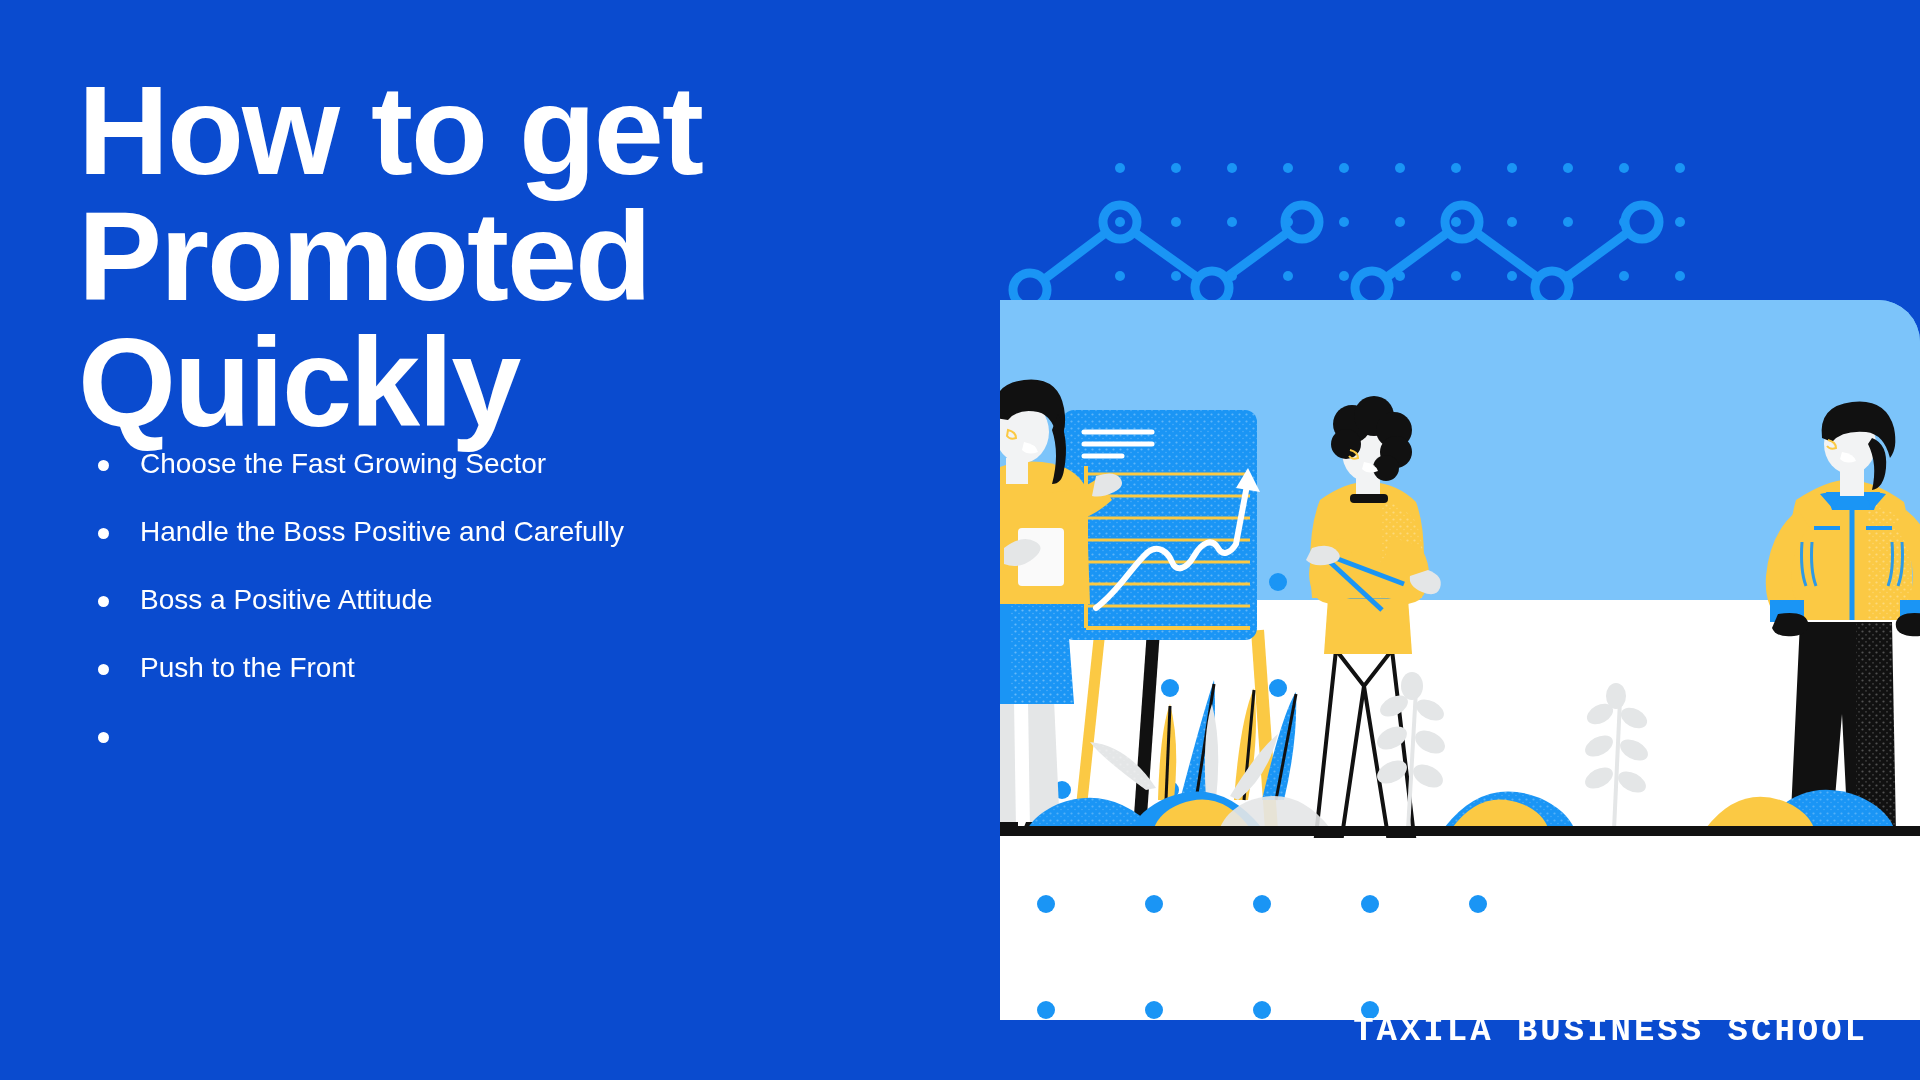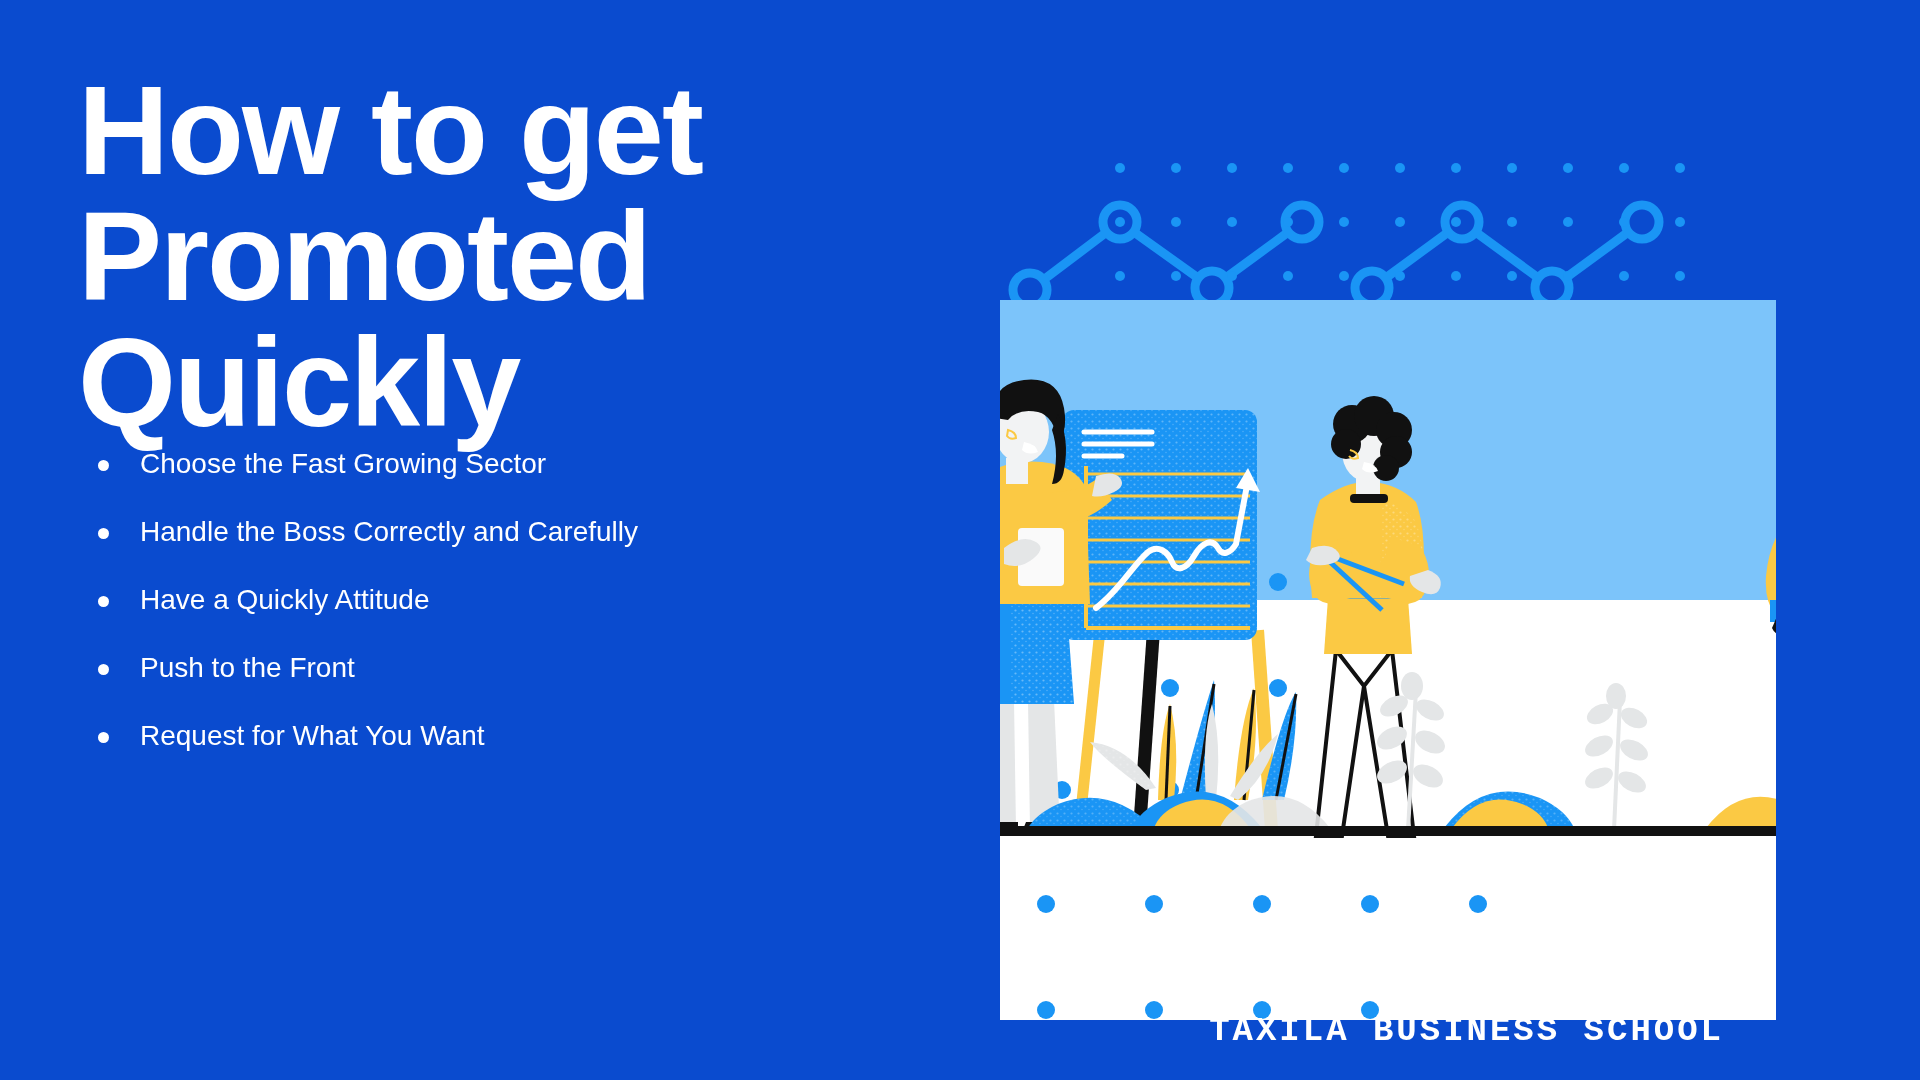--- a/index.html
+++ b/index.html
@@ -2,21 +2,21 @@
 <html><head>
 <meta charset="utf-8">
 <style>
   html, body {
     margin: 0;
     padding: 0;
     background: #0a4bcf;
   }
   #slide {
     position: relative;
-    width: 1776px;
+    width: 1920px;
     height: 1080px;
     overflow: hidden;
     background: #0a4bcf;
     font-family: "Liberation Sans", sans-serif;
   }
 
   
   #headline {
     position: absolute;
     left: 78px;
@@ -89,33 +89,32 @@
   <div id="headline">How to get
 Promoted Quickly</div>
 
   <ul id="bullets">
     <li>
       <span class="dot"></span>
       <span>Choose the Fast Growing Sector</span>
     </li>
     <li>
       <span class="dot"></span>
-      <span>Handle the Boss Correctly and Carefully</span>
+      <span>Handle the Boss Positive and Carefully</span>
     </li>
     <li>
       <span class="dot"></span>
-      <span>Have a Quickly Attitude</span>
+      <span>Boss a Positive Attitude</span>
     </li>
     <li>
       <span class="dot"></span>
       <span>Push to the Front</span>
     </li>
     <li>
       <span class="dot"></span>
-      <span>Request for What You Want</span>
     </li>
   </ul>
 
   <div id="art">
     <svg width="920" height="1080" viewBox="0 0 920 1080" xmlns="http://www.w3.org/2000/svg">
       <defs>
 
         <pattern id="speck" width="7" height="7" patternUnits="userSpaceOnUse">
           <circle cx="1.5" cy="1.5" r="1.1" fill="#ffffff" opacity="0.85"></circle>
           <circle cx="5" cy="4.5" r="0.8" fill="#ffffff" opacity="0.6"></circle>

